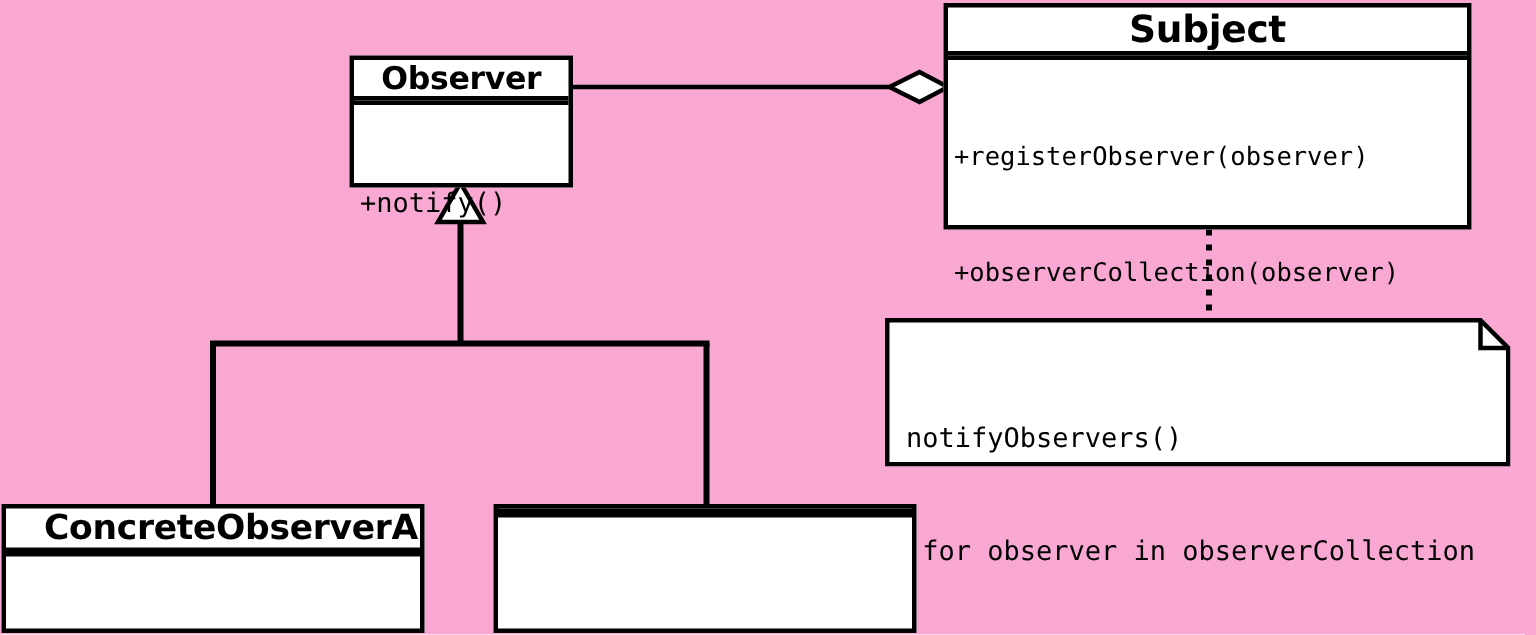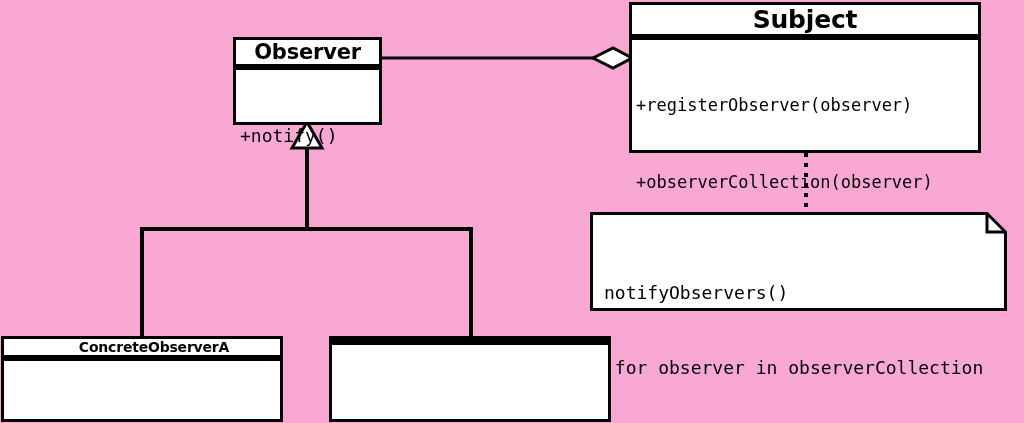--- a/index.html
+++ b/index.html
@@ -73,21 +73,21 @@
   #class-observer .uml-ops   { font-size: 18px; line-height: 26px; }
 
   #class-concrete-a {
     left: 1px;  top: 336px;
     width: 282px; height: 86px;
   }
   #class-concrete-b {
     left: 329px;  top: 336px;
     width: 282px; height: 86px;
   }
-  .concrete .uml-name  { height: 38px; font-size: 14px; margin-left: 24px; }
+  .concrete .uml-name  { height: 38px; font-size: 23px; margin-left: 24px; }
   .concrete .uml-attrs { height: 9px; }
   .concrete .uml-ops   { font-size: 18px; line-height: 26px; }
 
   
   #note-box {
     position: absolute;
     left: 590px;
     top: 212px;
     width: 488px;
     height: 99px;

